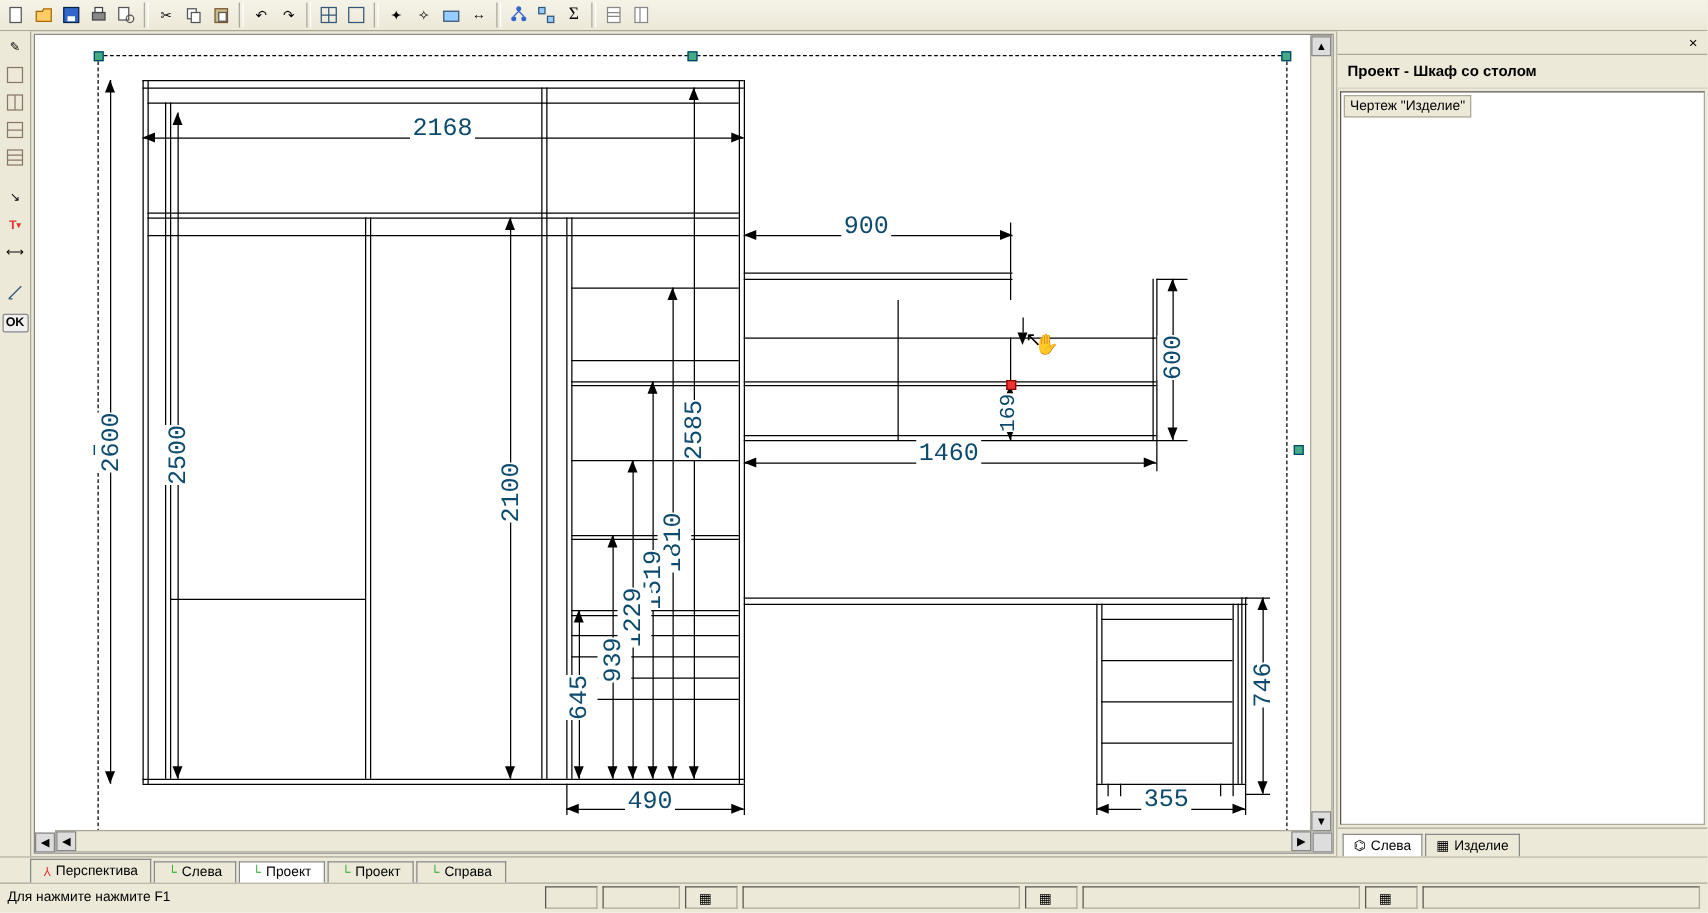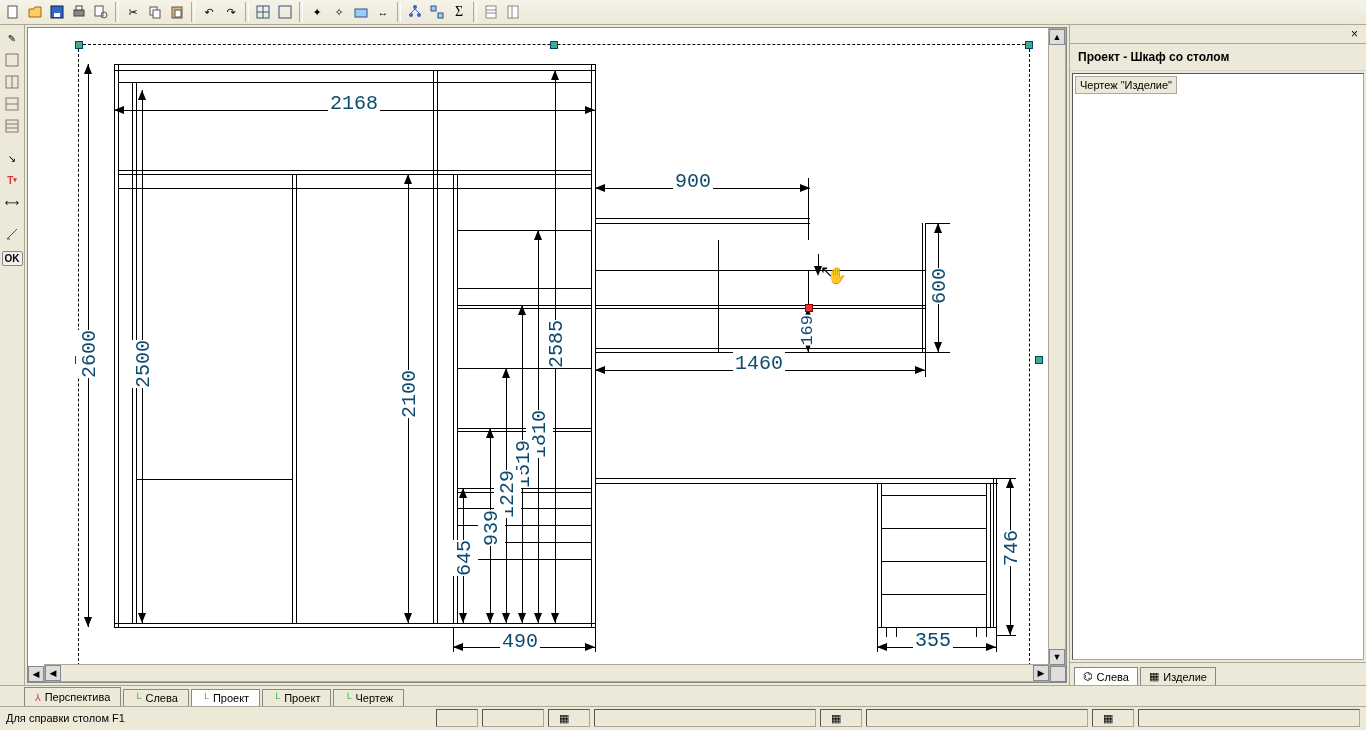--- a/index.html
+++ b/index.html
@@ -573,26 +573,26 @@
   <div class="vtab active">
     <span class="axis-icon" style="color:#2a2;">└</span>
     <span>Проект</span>
   </div>
   <div class="vtab">
     <span class="axis-icon" style="color:#2a2;">└</span>
     <span>Проект</span>
   </div>
   <div class="vtab">
     <span class="axis-icon" style="color:#2a2;">└</span>
-    <span>Чертеж</span>
+    <span>Справа</span>
   </div>
 </div>
 
 <div class="status-bar">
-  <span>Для справки столом F1</span>
+  <span>Для нажмите нажмите F1</span>
   <div style="flex:1"></div>
   <div class="status-cell" style="width:20px;"></div>
   <div class="status-cell" style="width:40px;"></div>
   <div class="status-cell" style="width:20px;">▦</div>
   <div class="status-cell" style="width:200px;"></div>
   <div class="status-cell" style="width:20px;">▦</div>
   <div class="status-cell" style="width:200px;"></div>
   <div class="status-cell" style="width:20px;">▦</div>
   <div class="status-cell" style="width:200px;"></div>
 </div>

